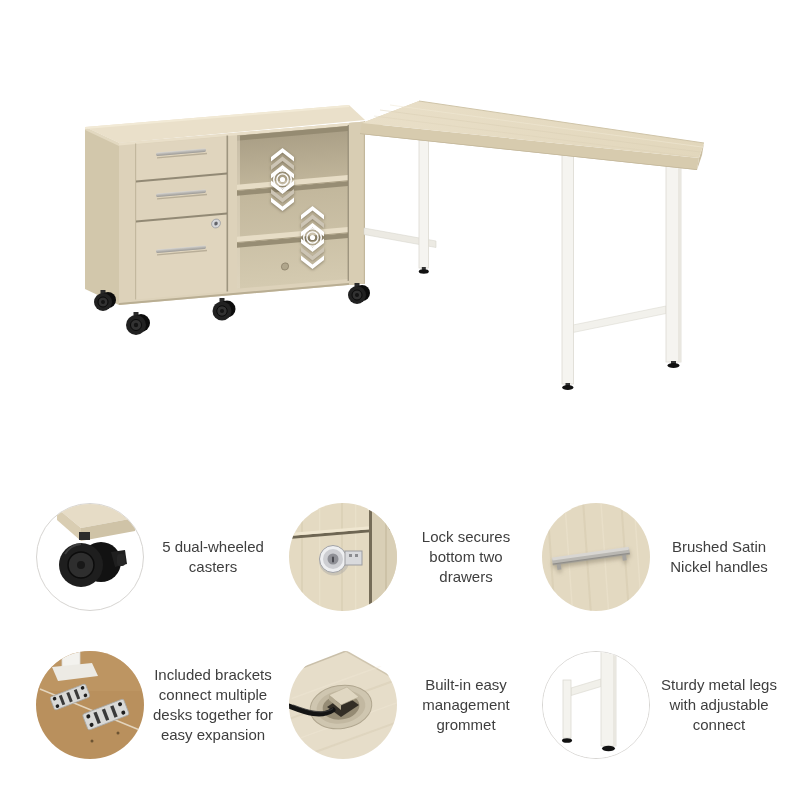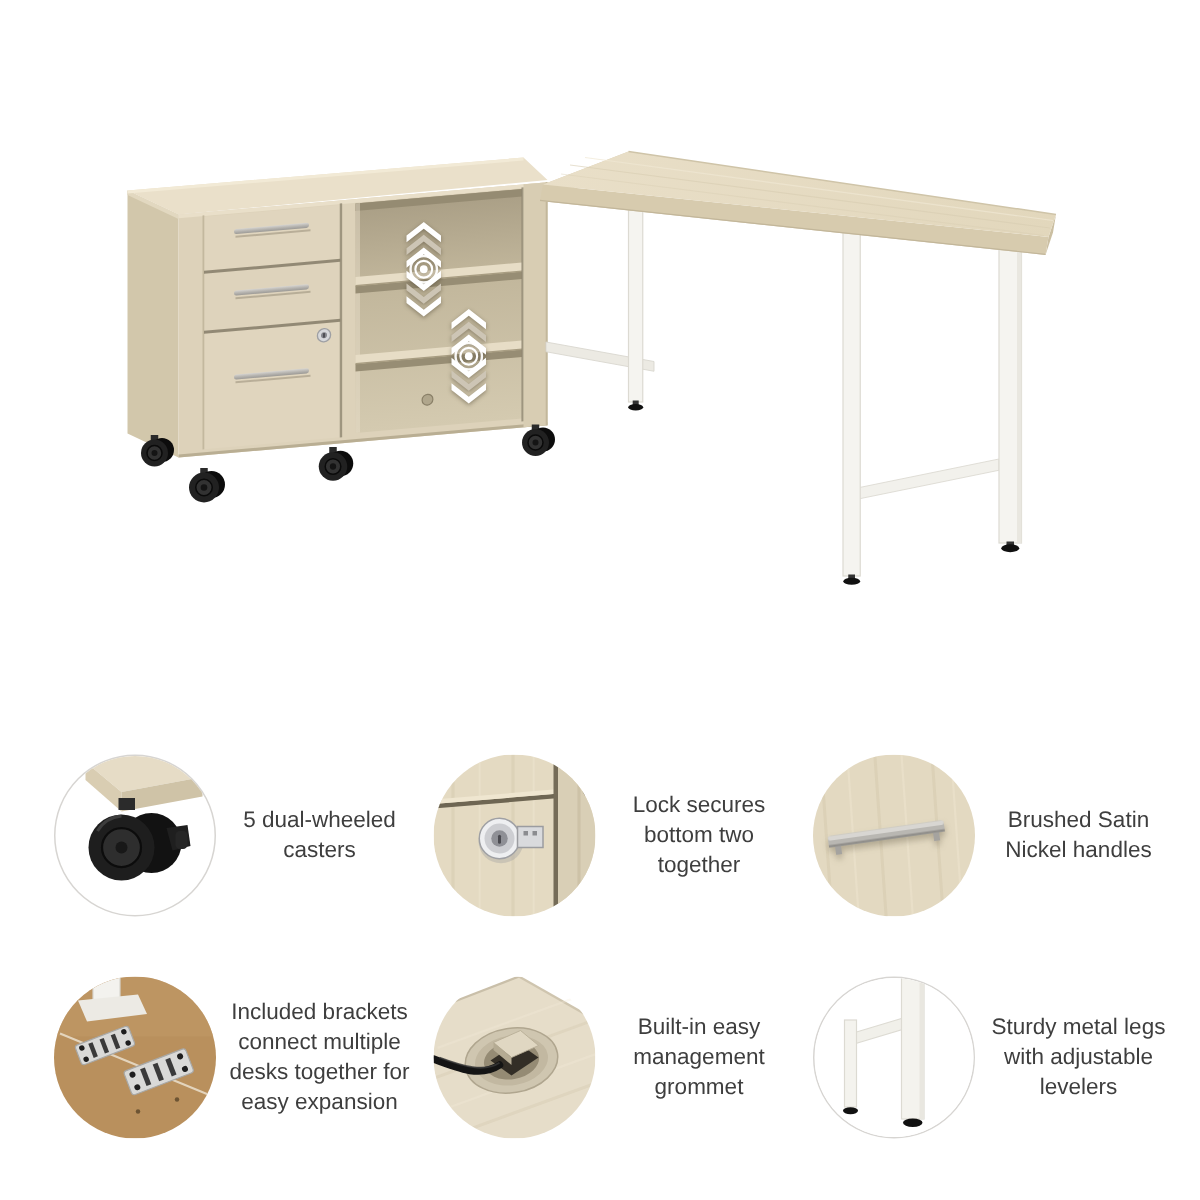--- a/index.html
+++ b/index.html
@@ -263,21 +263,21 @@
           <circle cx="44" cy="56" r="10" fill="#cdced2"></circle>
           <circle cx="44" cy="56" r="5.5" fill="#8f9096"></circle>
           <rect x="43" y="53.5" width="2" height="6" rx="1" fill="#4a4a50"></rect>
           <rect x="56" y="48" width="17" height="14" fill="#d9dadd" stroke="#9b9ca0" stroke-width="1"></rect>
           <rect x="60" y="51" width="3" height="3" fill="#8b8c90"></rect>
           <rect x="66" y="51" width="3" height="3" fill="#8b8c90"></rect>
         </g>
       </svg>
     </div>
     <div class="captionwrap">
-        <div class="caption">Lock secures bottom two together</div>
+        <div class="caption">Lock secures bottom two drawers</div>
       </div>
   </div>
 
   <div class="callout r2 col1">
     <div class="thumb">
       <svg width="108" height="108" viewBox="0 0 108 108">
         <rect width="108" height="108" fill="#b9905d"></rect>
         <rect width="108" height="40" fill="#c29968" opacity="0.5"></rect>
         <line x1="4" y1="38" x2="106" y2="80" stroke="#e8dcc8" stroke-width="1.4" opacity="0.9"></line>
         <polygon points="26,-2 44,-2 44,22 26,18" fill="#f3f2ee" stroke="#d8d6cf" stroke-width="0.8"></polygon>
@@ -374,17 +374,17 @@
         <rect width="108" height="108" fill="#ffffff"></rect>
         <polygon points="28,36 58,27 58,34.5 28,43.5" fill="#f1f0ea" stroke="#dddbd3" stroke-width="0.7"></polygon>
         <rect x="20" y="28" width="8" height="58" fill="#f4f3ee" stroke="#dcdad2" stroke-width="0.8"></rect>
         <ellipse cx="24" cy="88.5" rx="5" ry="2.3" fill="#111"></ellipse>
         <rect x="58" y="-6" width="15" height="100" fill="#f4f3ee" stroke="#dcdad2" stroke-width="0.8"></rect>
         <rect x="70" y="-6" width="3" height="100" fill="#e9e7e0"></rect>
         <ellipse cx="65.5" cy="96.5" rx="6.5" ry="2.8" fill="#111"></ellipse>
       </svg>
     </div>
     <div class="captionwrap">
-        <div class="caption">Sturdy metal legs with adjustable levelers</div>
+        <div class="caption">Sturdy metal legs with adjustable connect</div>
       </div>
   </div>
 
 </div>
 
 </body></html>

